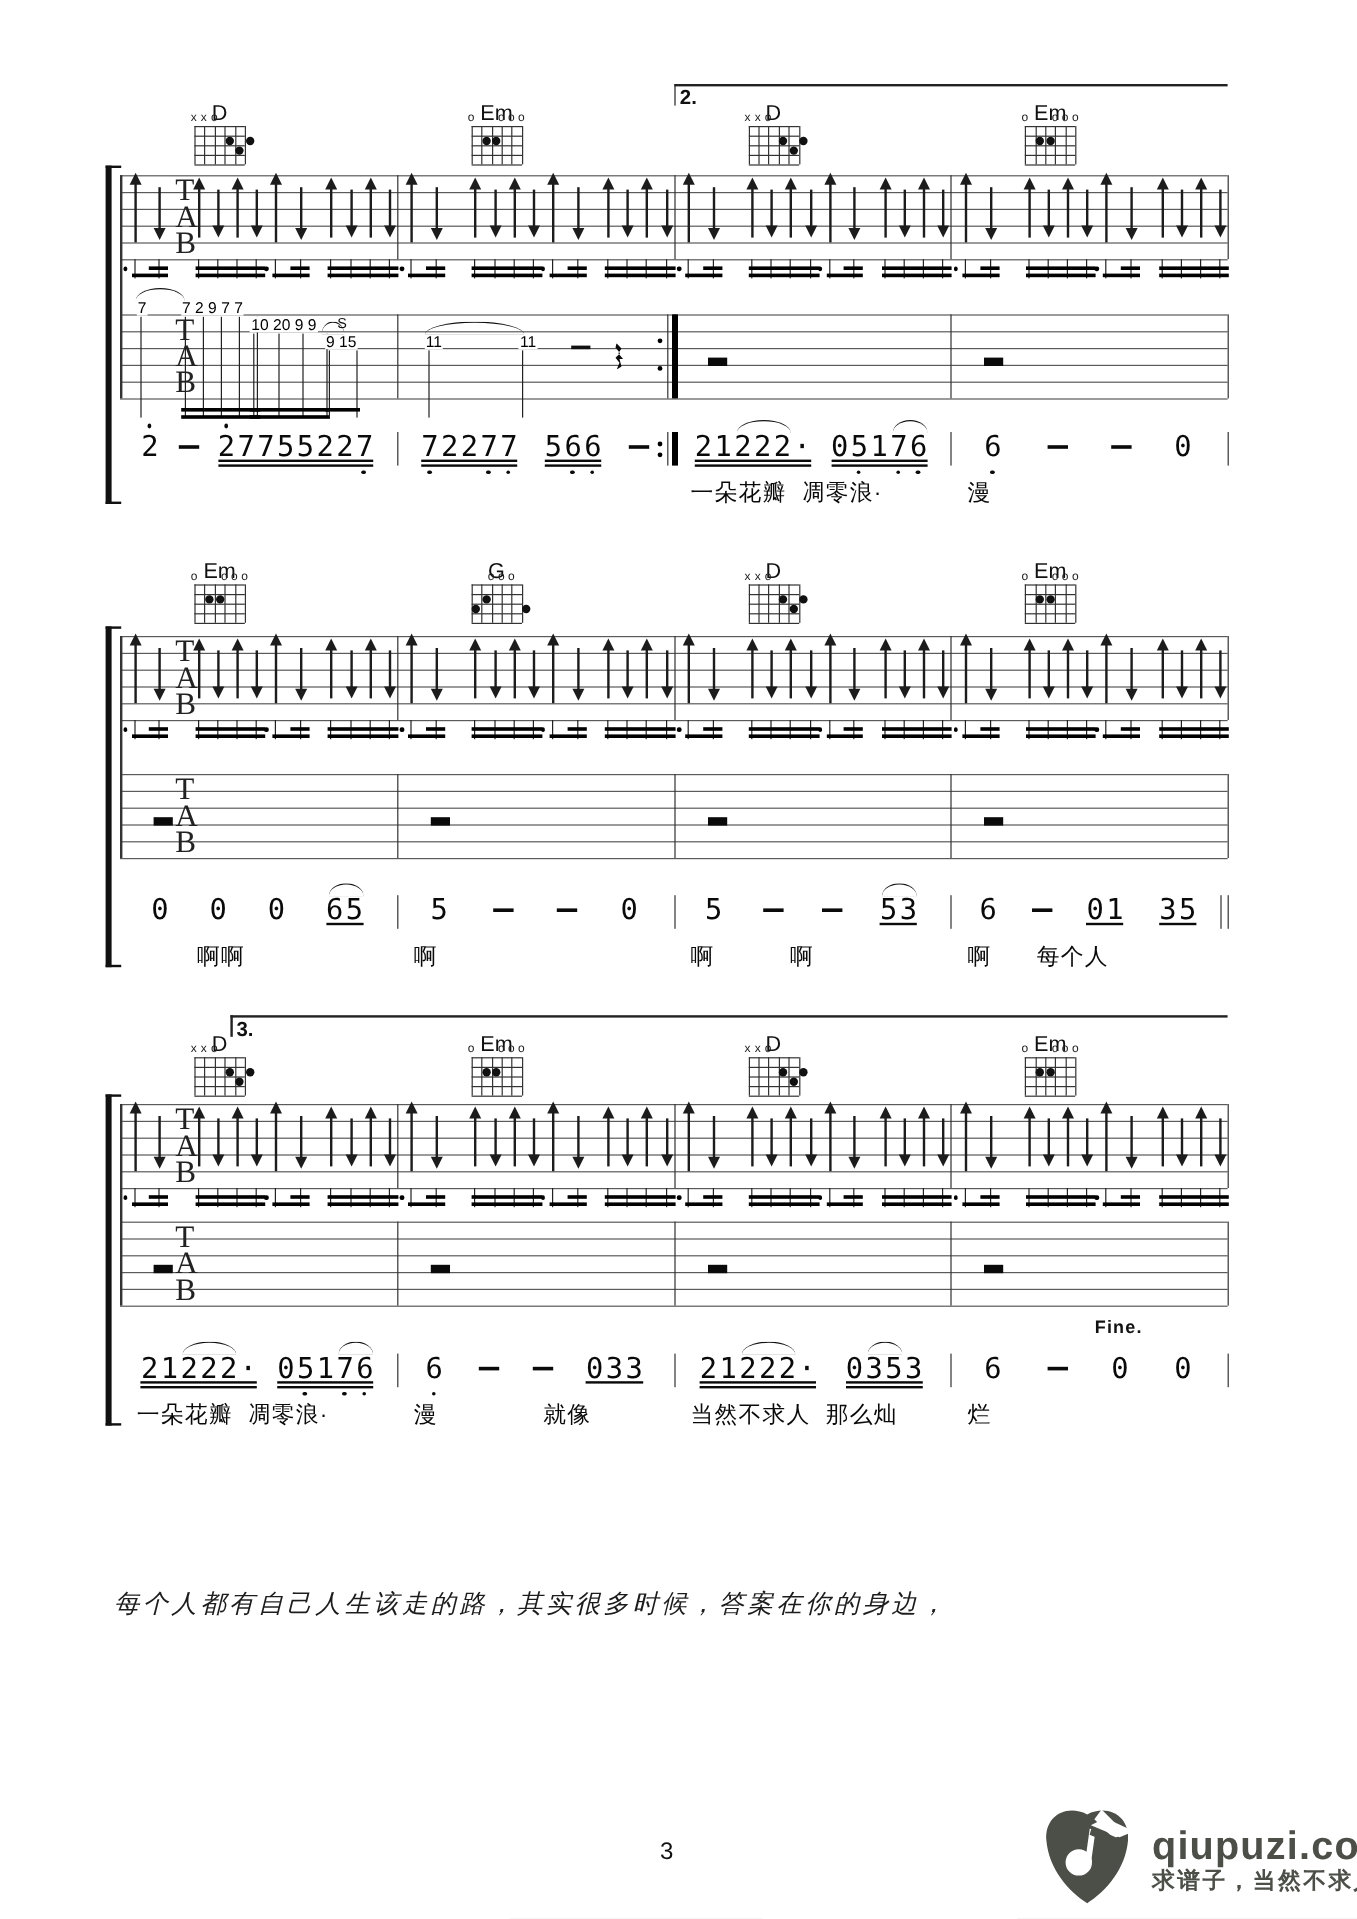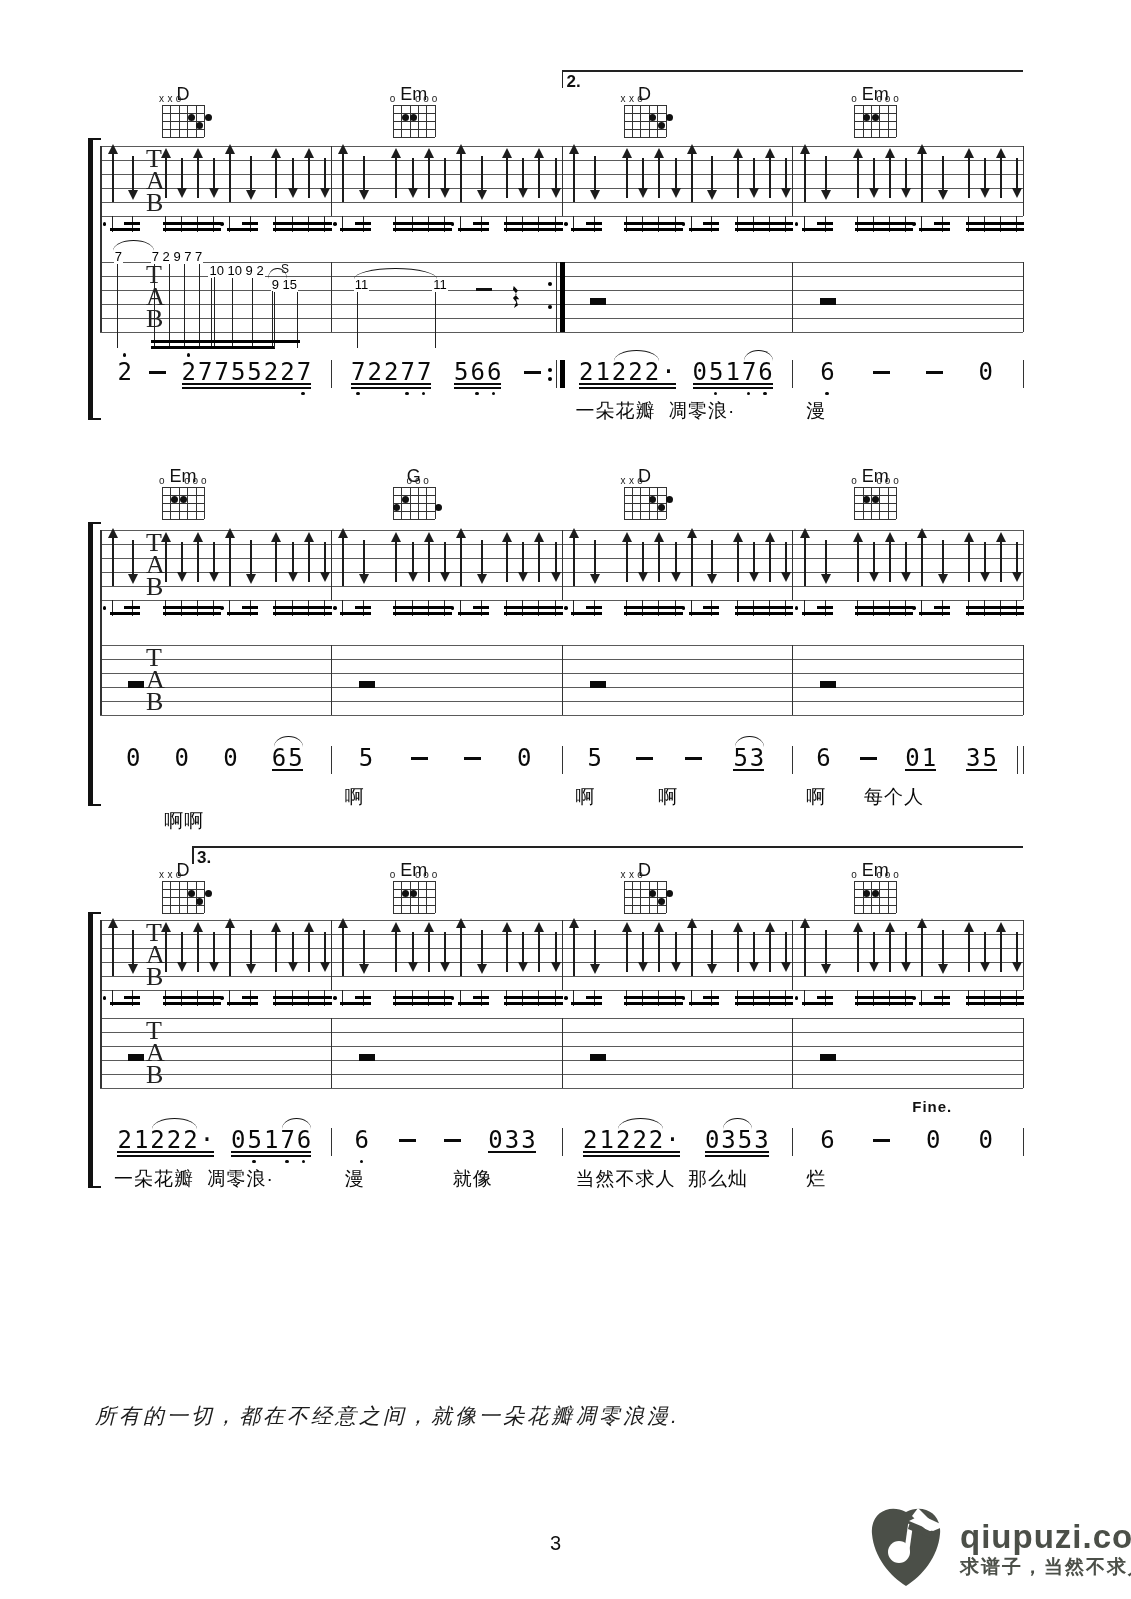--- a/index.html
+++ b/index.html
@@ -40,21 +40,21 @@
   .brand{position:absolute;display:flex;align-items:center;gap:10px;}
   .brandtext{display:flex;flex-direction:column;line-height:1.15;}
   .brandsite{font-size:33px;font-weight:bold;color:#4b4f48;letter-spacing:1px;}
   .brandslogan{font-size:19px;font-weight:bold;color:#4b4f48;letter-spacing:2px;}
   .slabel{position:absolute;font-size:12px;color:#111;}
 </style>
 </head>
 <body>
 
 <div class="page" id="page">
-  <div class="hand" style="left:95px;top:1402px;">所有的一切，都在不经意之间，就像一朵花瓣凋零浪漫.</div>
+  <div class="hand" style="left:95px;top:1322px;">每个人都有自己人生该走的路，其实很多时候，答案在你的身边，</div>
   <div class="pagenum" style="left:550px;top:1532px;">3</div>
 
   <div class="brand" style="left:866px;top:1502px;">
     <span style="display:inline-block;">
       <svg width="84" height="88" viewBox="0 0 84 88">
         <path d="M40 10 C58 1 76 12 74 32 C72 55 56 74 40 84 C24 74 8 55 6 32 C4 12 22 1 40 10 Z" fill="#4b4f48"></path>
         <path d="M52 6 L72 26 L62 30 L46 14 Z" fill="#ffffff"></path>
         <circle cx="33" cy="50" r="11" fill="#ffffff"></circle>
         <rect x="40" y="22" width="5" height="30" fill="#ffffff" transform="rotate(8 42 37)"></rect>
         <path d="M44 20 L66 30 L64 36 L42 27 Z" fill="#4b4f48"></path>
@@ -354,21 +354,21 @@
     <div class="tabnote" style="left: 113.845px; top: 250px;">7</div>
     <div class="stem" style="left: 116.845px; top: 264px; height: 84px;"></div>
     <div class="tabnote" style="left: 150.765px; top: 250px;">7 2 9 7 7</div>
     <div class="stem" style="left: 153.765px; top: 264px; height: 84px;"></div>
     <div class="stem" style="left: 168.915px; top: 264px; height: 84px;"></div>
     <div class="stem" style="left: 184.065px; top: 264px; height: 84px;"></div>
     <div class="stem" style="left: 199.215px; top: 264px; height: 84px;"></div>
     <div class="stem" style="left: 214.365px; top: 264px; height: 84px;"></div>
     <div class="beam" style="left: 150.765px; top: 340px; width: 66.6px;"></div>
     <div class="beam" style="left: 150.765px; top: 346px; width: 66.6px;"></div>
-    <div class="tabnote" style="left: 208.452px; top: 264px;">10 10 9 2</div>
+    <div class="tabnote" style="left: 208.452px; top: 264px;">10 20 9 9</div>
     <div class="stem" style="left: 211.452px; top: 278px; height: 70px;"></div>
     <div class="stem" style="left: 231.652px; top: 278px; height: 70px;"></div>
     <div class="stem" style="left: 251.852px; top: 278px; height: 70px;"></div>
     <div class="stem" style="left: 272.053px; top: 278px; height: 70px;"></div>
     <div class="beam" style="left: 208.452px; top: 340px; width: 66.6px;"></div>
     <div class="beam" style="left: 208.452px; top: 346px; width: 66.6px;"></div>
     <div class="tabnote" style="left: 270.755px; top: 278px;">9 15</div>
     <div class="slabel" style="left: 281.115px; top: 262px;">S</div>
     <div class="stem" style="left: 273.755px; top: 292px; height: 56px;"></div>
     <div class="stem" style="left: 297.355px; top: 292px; height: 56px;"></div>
@@ -711,21 +711,21 @@
     <div class="bracketbar" style="left: 88px; top: 522px; height: 284px;"></div>
     <div class="brackettip" style="left: 88px; top: 522px;"></div>
     <div class="brackettip" style="left: 88px; top: 804px;"></div>
     <div class="jpmeas" style="left: 110px; top: 744px; width: 210.75px;">
       <div class="tok">0</div>
       <div class="tok">0</div>
       <div class="tok">0</div>
       <div class="tok">65<div class="ul" style="bottom: 1px;"></div><div class="slur" style="left: 2px; width: 28.8px; top: -8px;"></div></div>
     </div>
     <div class="barline" style="left: 330.75px; top: 746px; height: 28px;"></div>
-    <div class="lyric" style="left: 114px; top: 784px; margin-top: 24px;">        啊啊</div>
+    <div class="lyric" style="left: 114px; top: 784px;">        啊啊</div>
     <div class="jpmeas" style="left: 340.75px; top: 744px; width: 210.75px;">
       <div class="tok">5</div>
       <div class="tok dash"></div>
       <div class="tok dash"></div>
       <div class="tok">0</div>
     </div>
     <div class="barline" style="left: 561.5px; top: 746px; height: 28px;"></div>
     <div class="lyric" style="left: 344.75px; top: 784px;">啊</div>
     <div class="jpmeas" style="left: 571.5px; top: 744px; width: 210.75px;">
       <div class="tok">5</div>

